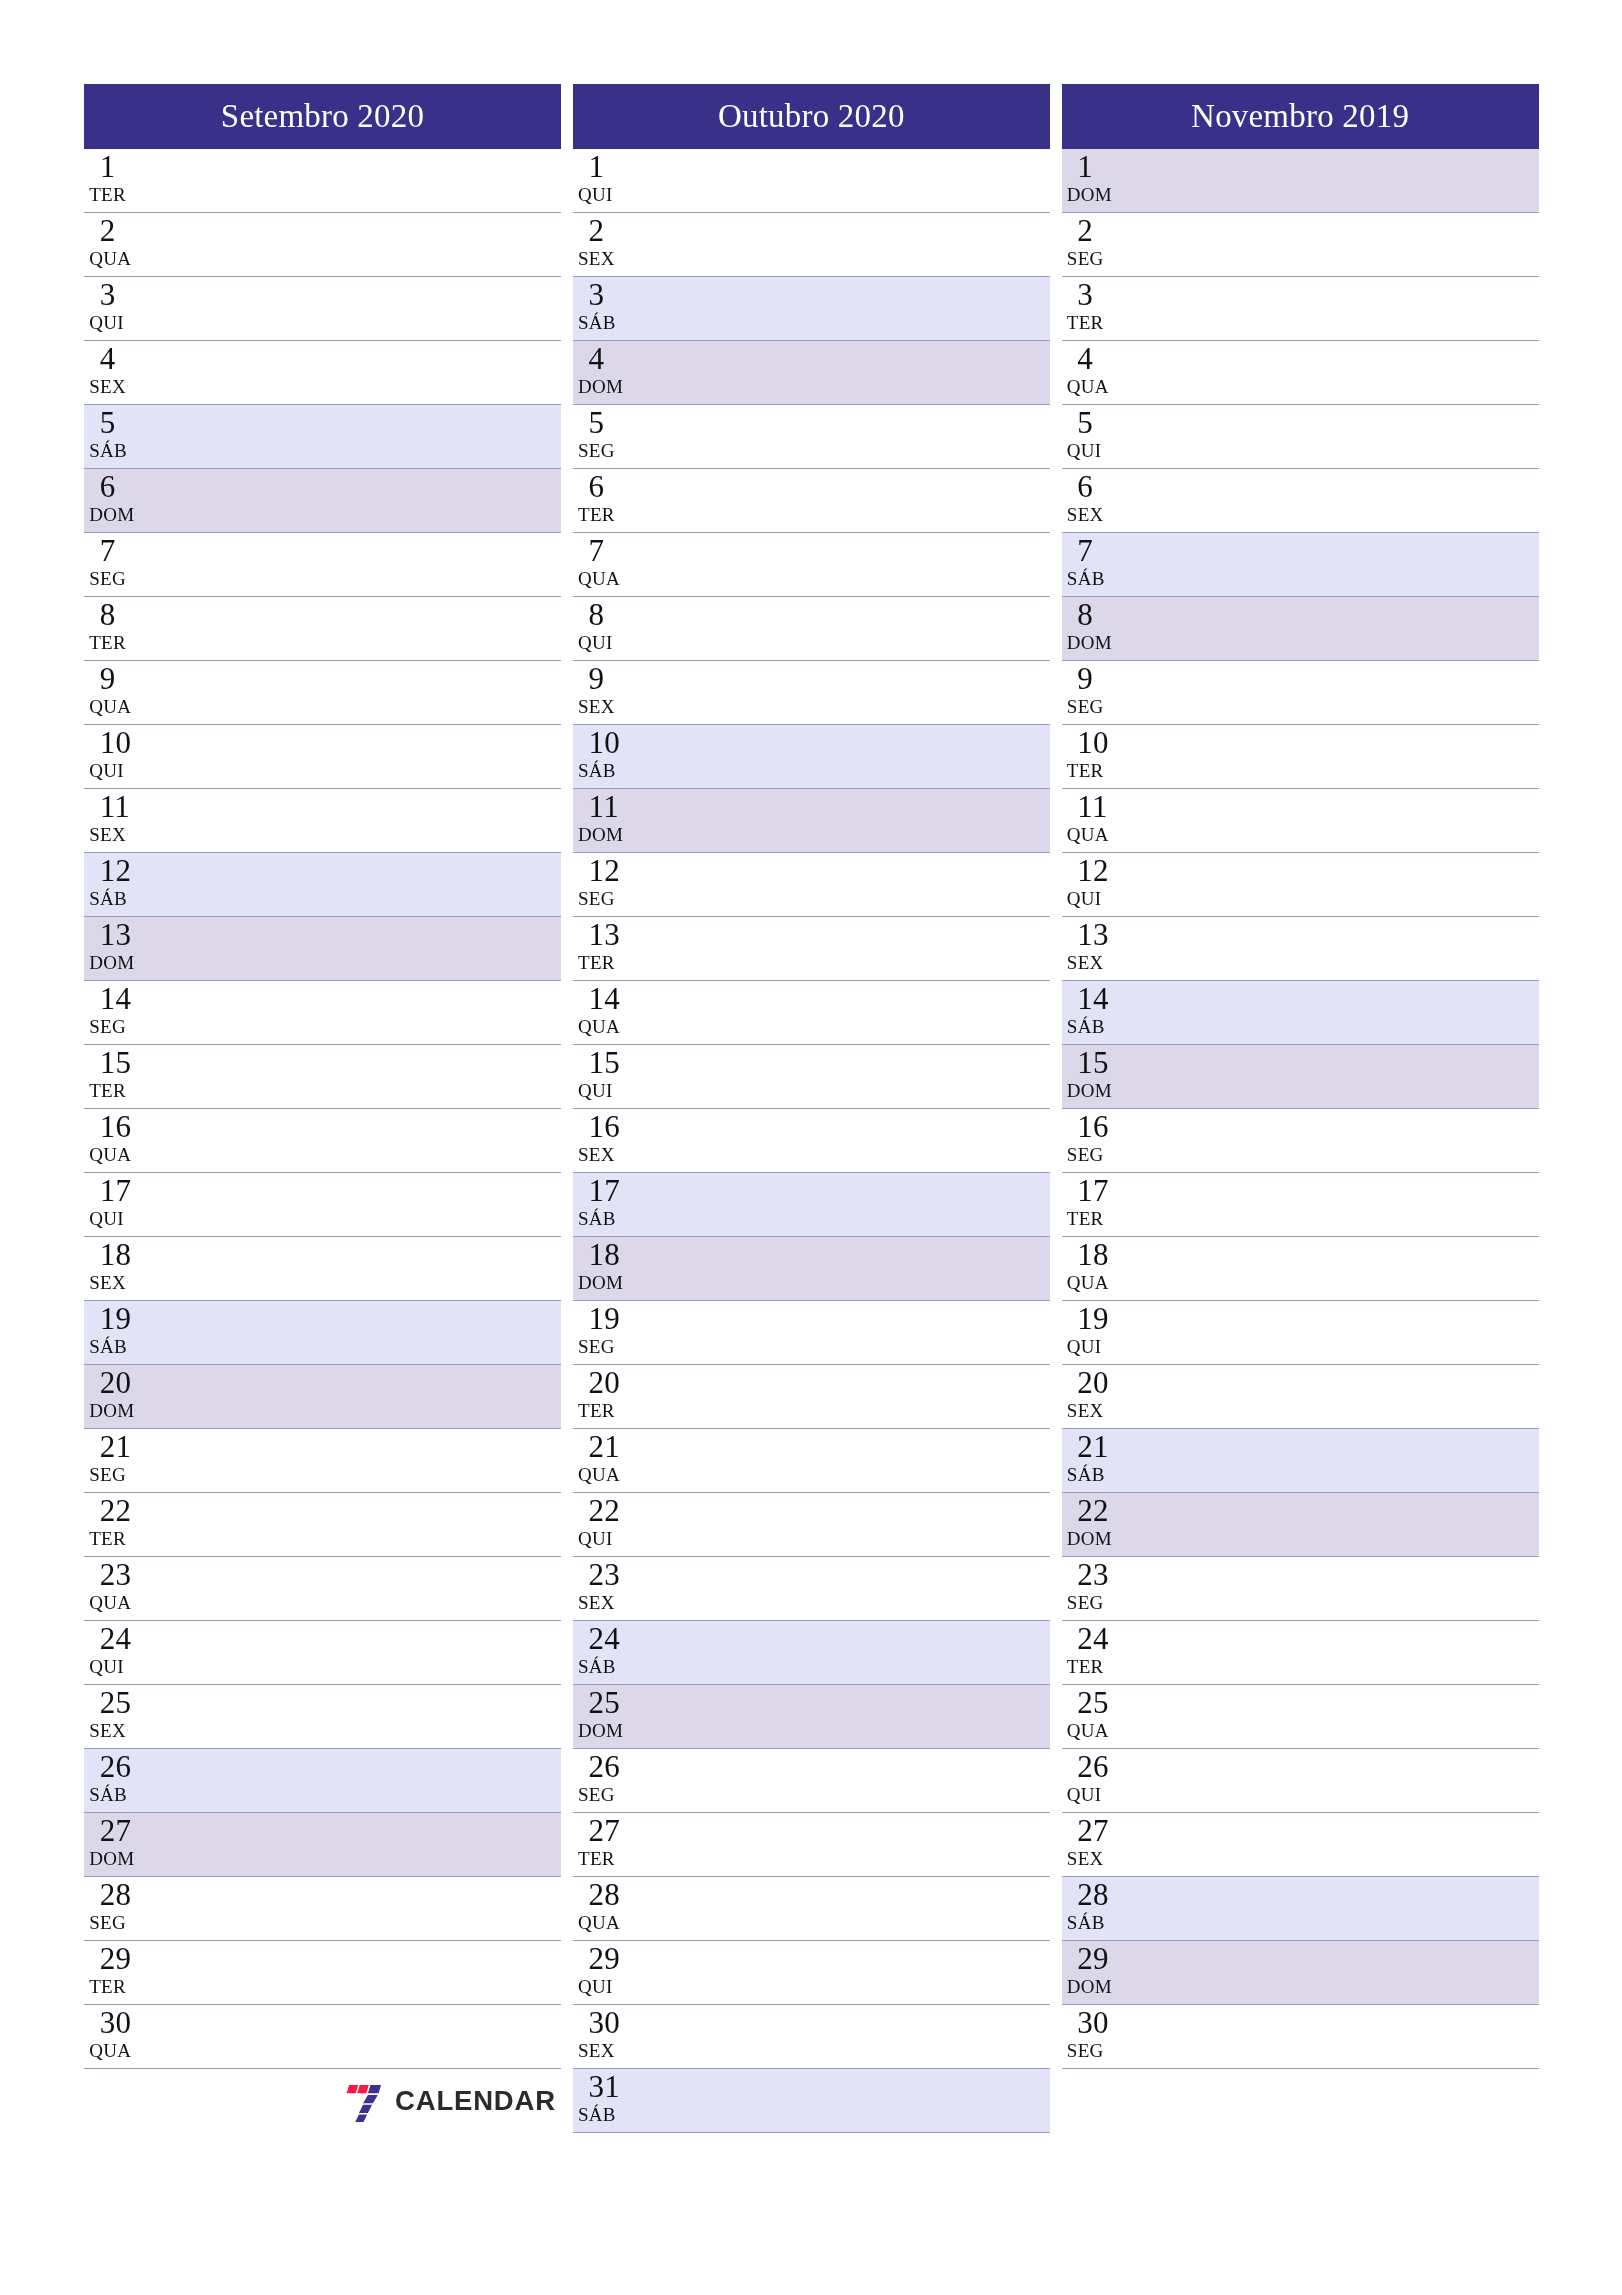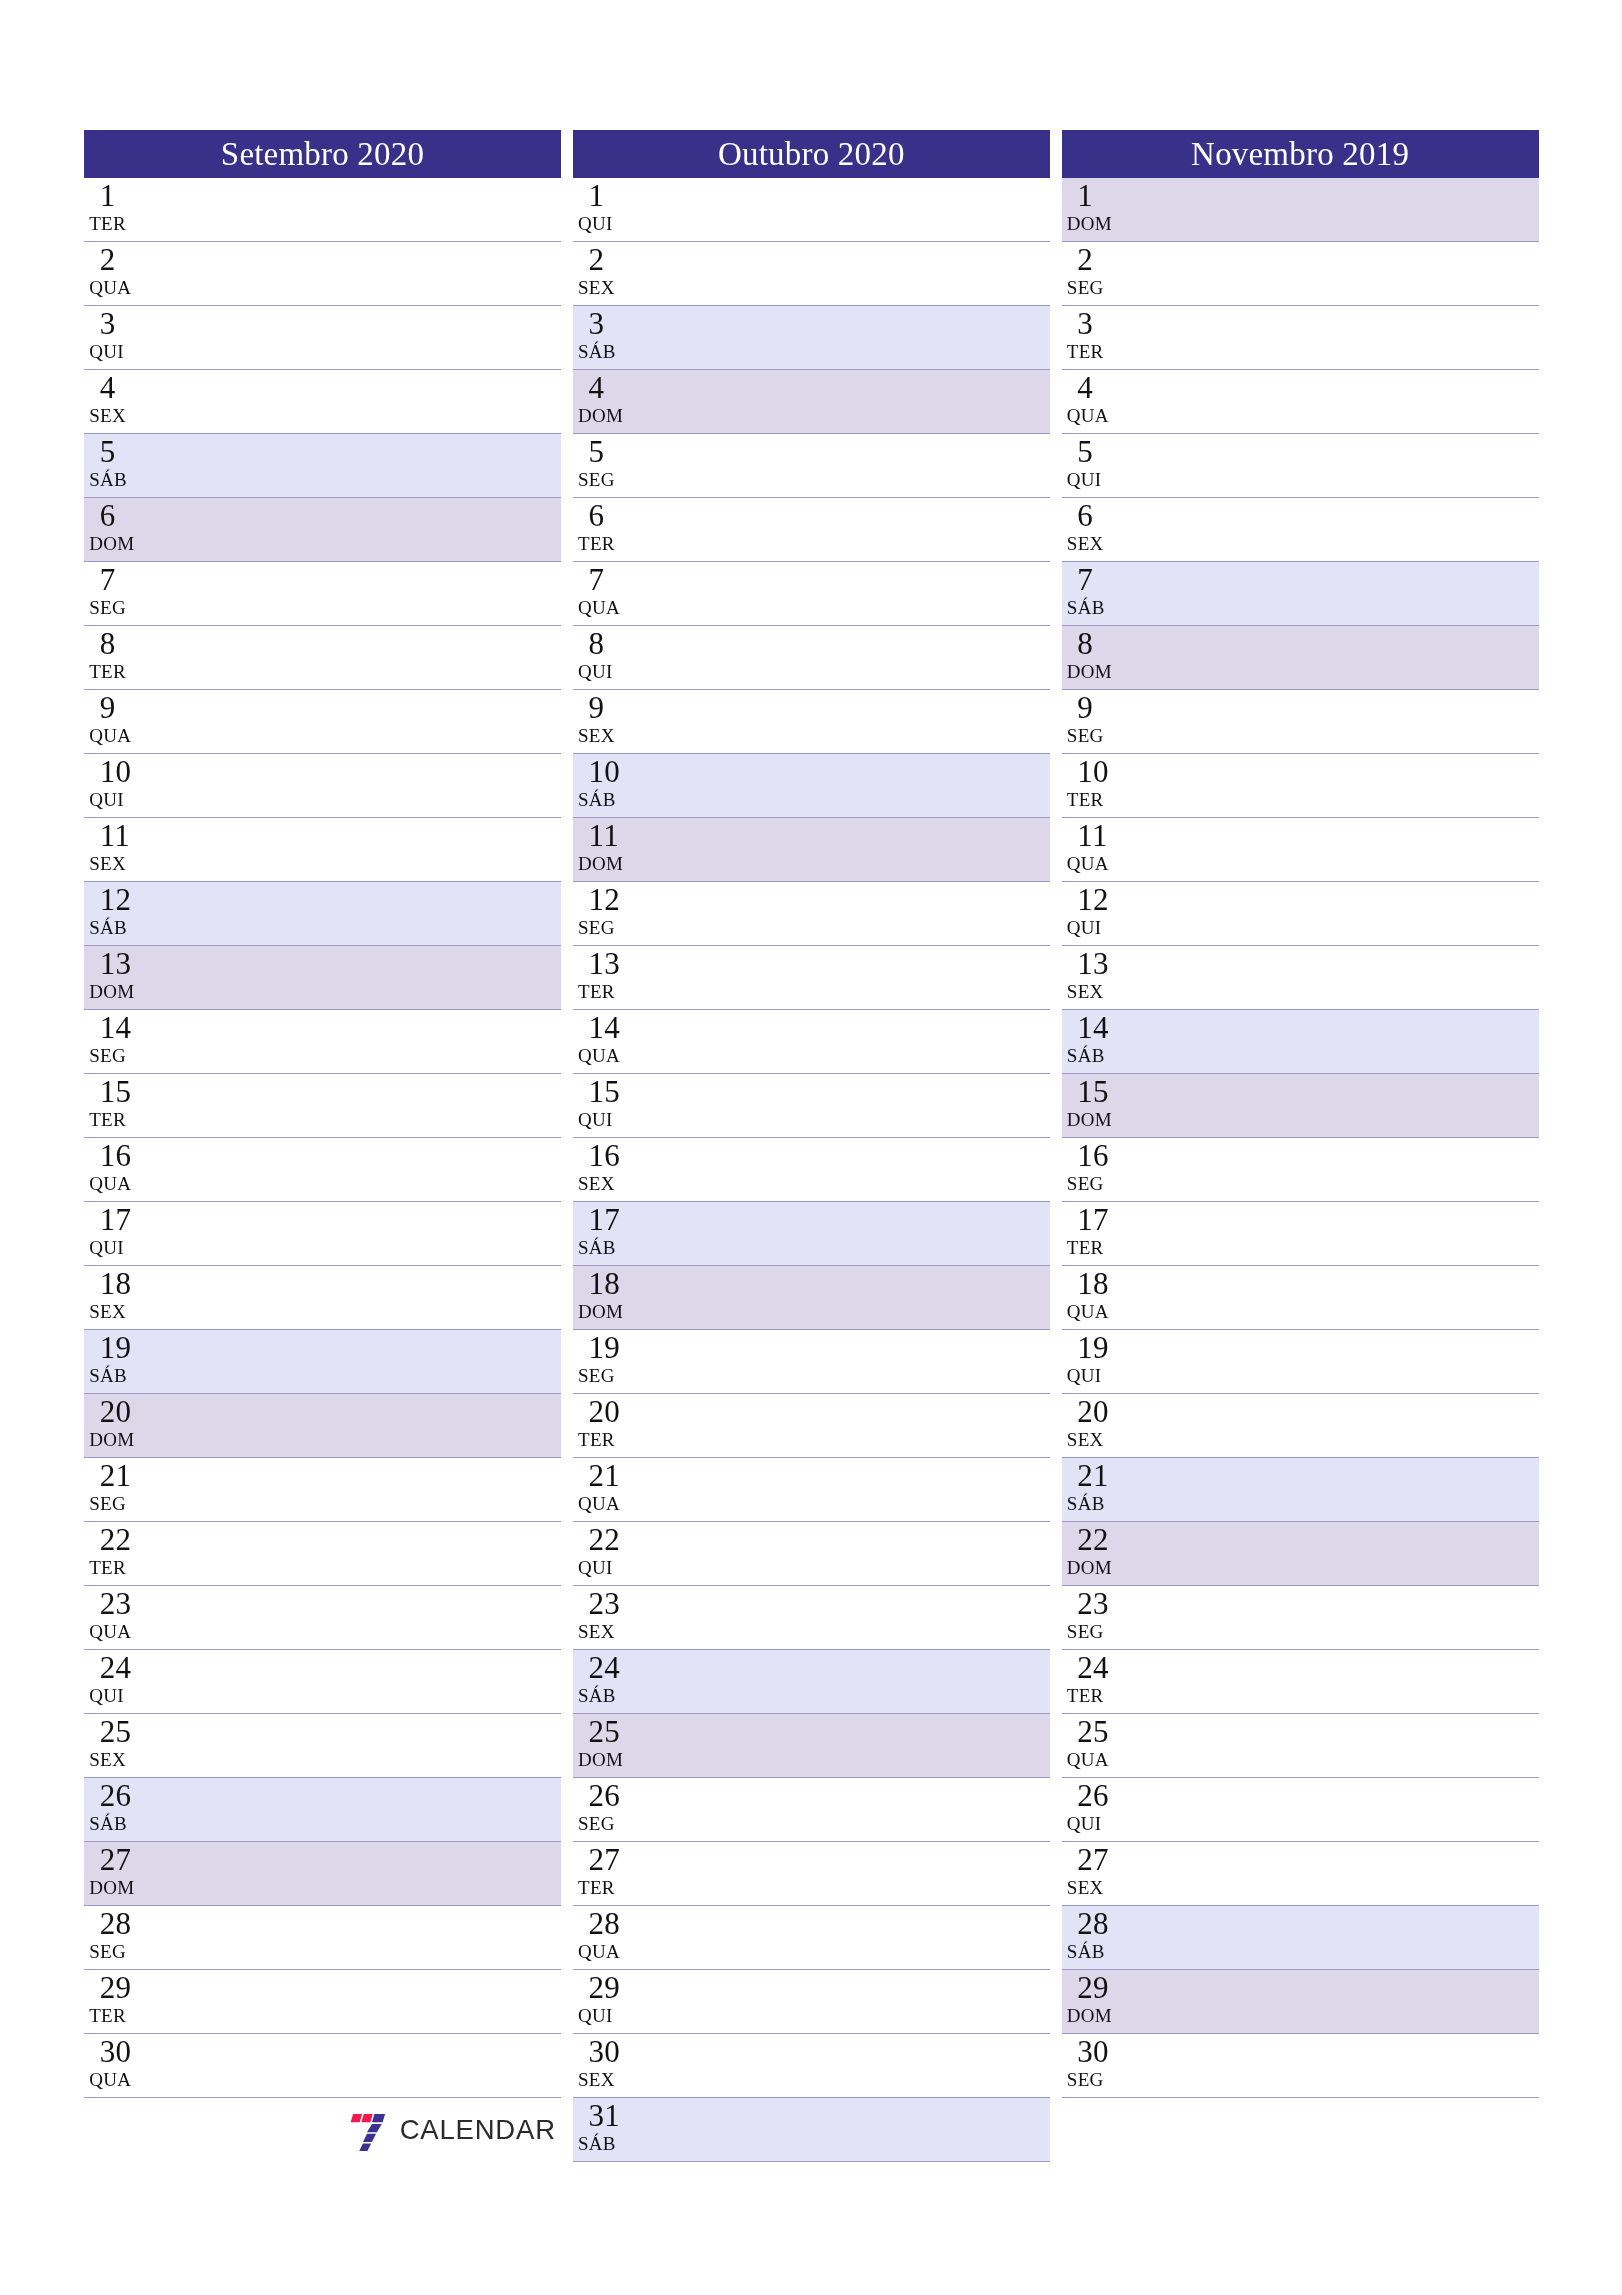--- a/index.html
+++ b/index.html
@@ -35,33 +35,32 @@
   }
 
   .month-column {
     width: 477px;
     flex: 0 0 477px;
     display: flex;
     flex-direction: column;
   }
 
   .month-header {
-    height: 48px;
+    height: 65px;
     background: #393189;
     color: #ffffff;
     display: flex;
     align-items: center;
     justify-content: center;
     font-family: "Liberation Serif", "DejaVu Serif", serif;
     font-size: 33px;
     font-weight: 400;
     letter-spacing: 0.2px;
     line-height: 1;
     box-sizing: border-box;
-    margin-top: 46px;
   }
 
   .days-list {
     display: flex;
     flex-direction: column;
   }
 
   .day-row {
     position: relative;
     height: 64px;
@@ -117,21 +116,21 @@
   }
 
   .logo-mark {
     width: 41px;
     height: 41px;
     display: block;
   }
 
   .logo-word {
     font-family: "Liberation Sans", "DejaVu Sans", sans-serif;
-    font-weight: 400;
+    font-weight: 700;
     font-size: 27.5px;
     line-height: 27.5px;
     letter-spacing: 0.8px;
     color: #2b2b2b;
     white-space: nowrap;
   }
 </style>
 </head>
 <body>
 

